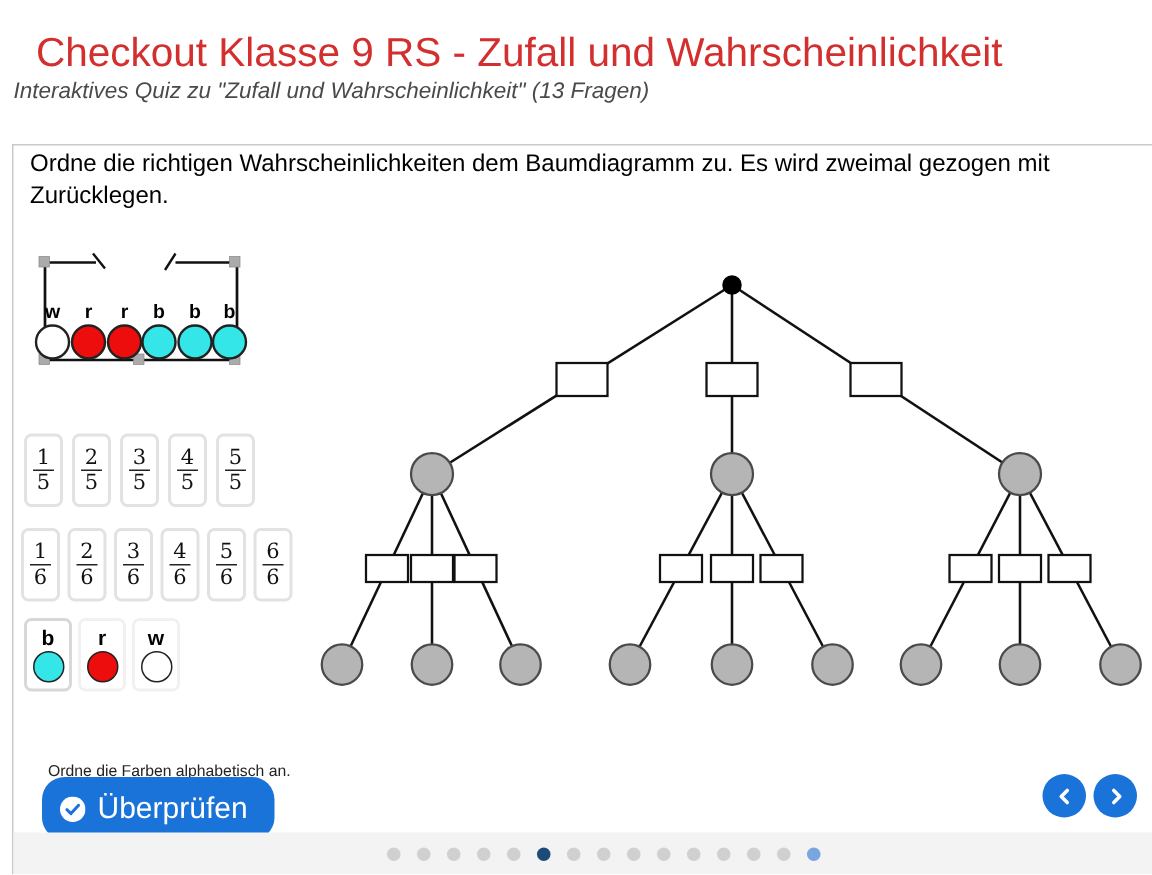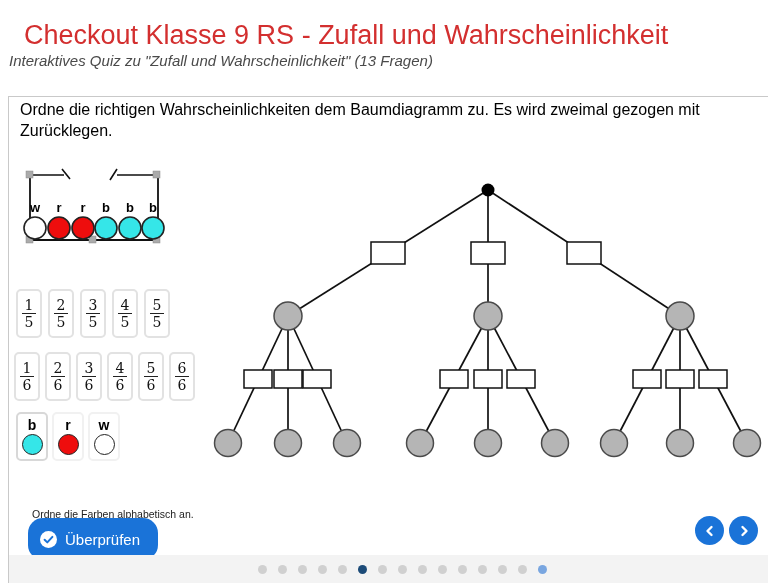--- a/index.html
+++ b/index.html
@@ -34,21 +34,21 @@
          cursor:grab}
   .ctiles .ctile:first-child{border-color:#d8d8d8}
   .ctile .letter{font-weight:bold;font-size:14px;color:#000;line-height:1}
   .ctile .cball{width:21px;height:21px;border-radius:50%;border:1.6px solid #222;display:block}
   .hint{position:absolute;left:16px;top:492px;margin:16px;font-size:10.5px;color:#222}
   .tree-svg{position:absolute;left:205px;top:170px}
   .branch{stroke:#111;stroke-width:1.7}
   .pbox{fill:#fff;stroke:#111;stroke-width:1.5}
   .gnode{fill:var(--node-gray);stroke:#4a4a4a;stroke-width:1.5}
   .check-btn{position:absolute;left:28px;top:518px;height:42px;border:none;border-radius:15px;
-             background:var(--accent-blue);color:#fff;font-size:15px;font-family:inherit;
+             background:var(--accent-blue);color:#fff;font-size:20px;font-family:inherit;
              display:flex;align-items:center;gap:8px;padding:0 18px 0 12px;cursor:pointer}
   .nav-btn{position:absolute;width:29px;height:29px;border-radius:50%;border:none;padding:0;
            background:var(--accent-blue);display:flex;align-items:center;justify-content:center;
            cursor:pointer}
   .nav-prev{left:695px;top:516px}
   .nav-next{left:729px;top:516px}
   .footer{position:absolute;left:9px;top:555px;width:759px;height:28px;background:var(--footer-bg)}
   .dots{position:absolute;left:258px;top:565px;display:flex;gap:11px}
   .dot{width:9px;height:9px;border-radius:50%;background:var(--dot-gray);cursor:pointer}
   .dot.active{background:var(--dot-active)}

